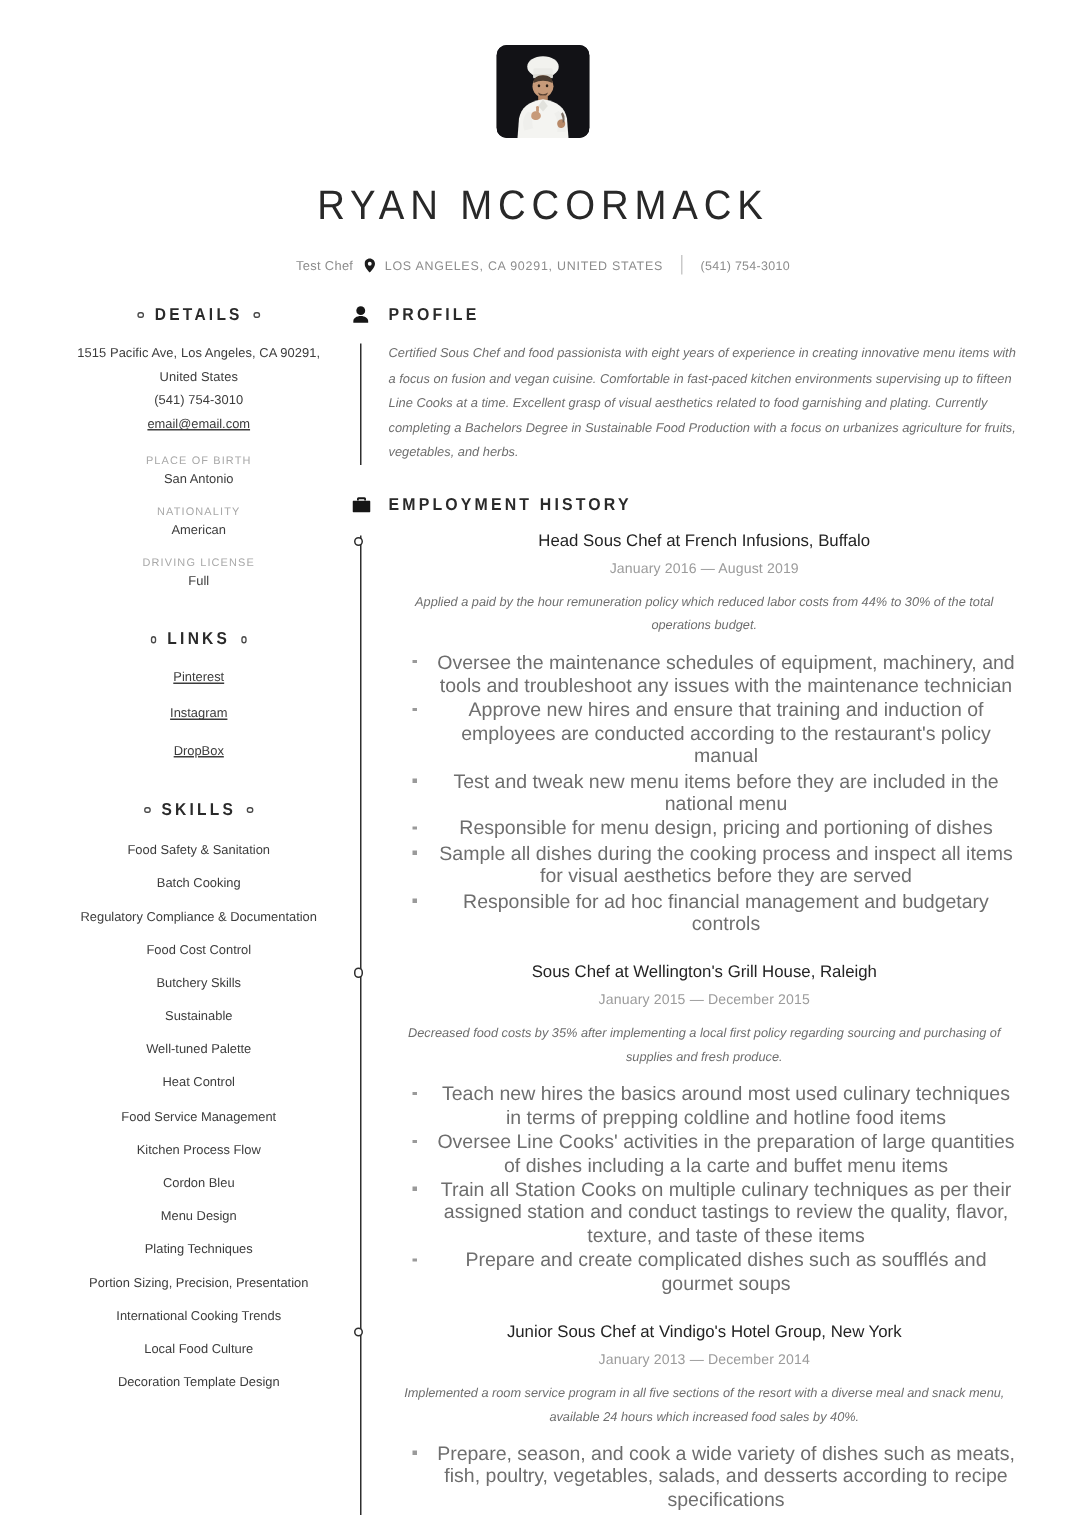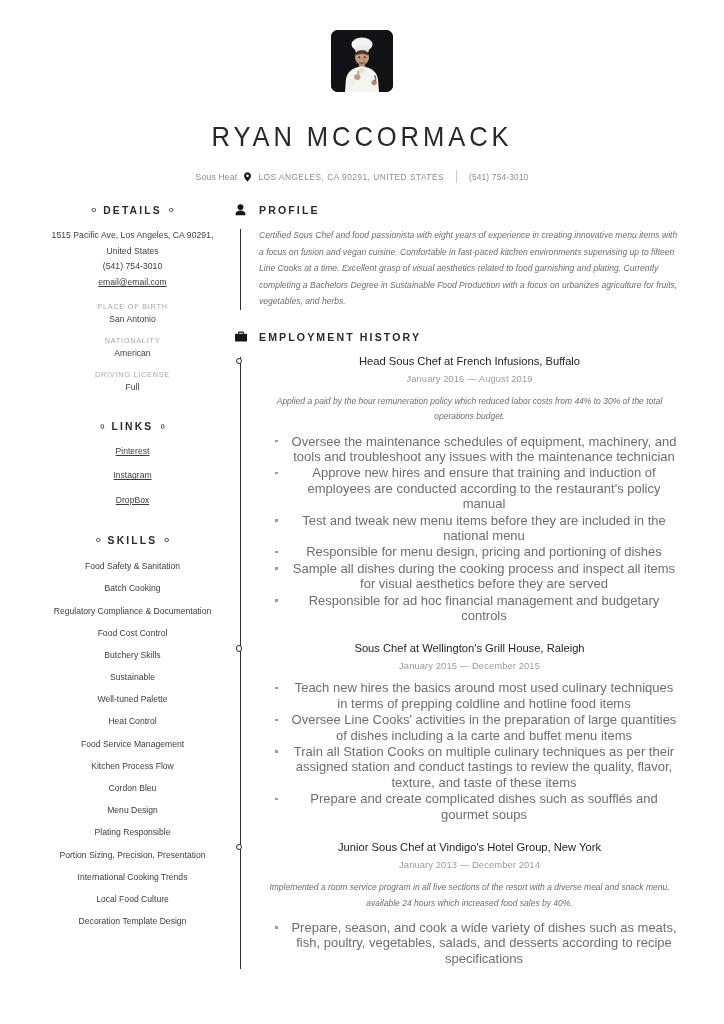--- a/index.html
+++ b/index.html
@@ -313,21 +313,21 @@
         <path d="M41.5 44 C 45 47 46.5 52 46 58 L 40.5 58 C 41.2 52.5 40.4 48.2 38.4 45.6 Z" fill="#efefec"></path>
         <path d="M43.4 49.5 q2.4 0.6 2.4 3 q0 2.4 -2.4 2.8 q-2.2 0.3 -2.8 -1.9 q-0.6 -2.4 1.4 -3.5 z" fill="#b88968"></path>
 
         <path d="M44.2 44.8 q1.6 2.4 1.2 5.2 q-0.2 1.4 -1.2 2.2 q0.2 -3.6 -1.2 -6.4 z" fill="#6b5a4e" opacity="0.85"></path>
       </svg>
     </div>
 
     <div class="full-name">RYAN MCCORMACK</div>
 
     <div class="contact-line">
-      <span class="contact-job">Sous Heat</span>
+      <span class="contact-job">Test Chef</span>
       <span class="pin-icon">
         <svg viewBox="0 0 12 16" xmlns="http://www.w3.org/2000/svg">
           <path d="M6 0C2.7 0 0 2.7 0 6c0 4.5 6 10 6 10s6-5.5 6-10c0-3.3-2.7-6-6-6zm0 8.2A2.2 2.2 0 1 1 6 3.8a2.2 2.2 0 0 1 0 4.4z"></path>
         </svg>
       </span>
       <span class="contact-loc">LOS ANGELES, CA 90291, UNITED STATES</span>
       <span class="contact-sep"></span>
       <span class="contact-phone">(541) 754-3010</span>
     </div>
   </div>
@@ -385,21 +385,21 @@
           <div class="skill-item">Regulatory Compliance &amp; Documentation</div>
           <div class="skill-item">Food Cost Control</div>
           <div class="skill-item">Butchery Skills</div>
           <div class="skill-item">Sustainable</div>
           <div class="skill-item">Well-tuned Palette</div>
           <div class="skill-item">Heat Control</div>
           <div class="skill-item">Food Service Management</div>
           <div class="skill-item">Kitchen Process Flow</div>
           <div class="skill-item">Cordon Bleu</div>
           <div class="skill-item">Menu Design</div>
-          <div class="skill-item">Plating Responsible</div>
+          <div class="skill-item">Plating Techniques</div>
           <div class="skill-item">Portion Sizing, Precision, Presentation</div>
           <div class="skill-item">International Cooking Trends</div>
           <div class="skill-item">Local Food Culture</div>
           <div class="skill-item">Decoration Template Design</div>
         </div>
       </div>
 
     </div>
 
     <div class="col-right">
@@ -452,20 +452,21 @@
             </ul>
           </div>
 
           <div class="job">
             <span class="job-dot"></span>
             <div class="job-title">
               <span>Sous Chef at</span>
               <span class="company">Wellington's Grill House, Raleigh</span>
             </div>
             <div class="job-dates">January 2015 — December 2015</div>
+            <div class="job-summary">Decreased food costs by 35% after implementing a local first policy regarding sourcing and purchasing of supplies and fresh produce.</div>
             <ul class="job-bullets">
               <li>Teach new hires the basics around most used culinary techniques in terms of prepping coldline and hotline food items</li>
               <li>Oversee Line Cooks' activities in the preparation of large quantities of dishes including a la carte and buffet menu items</li>
               <li>Train all Station Cooks on multiple culinary techniques as per their assigned station and conduct tastings to review the quality, flavor, texture, and taste of these items</li>
               <li>Prepare and create complicated dishes such as soufflés and gourmet soups</li>
             </ul>
           </div>
 
           <div class="job">
             <span class="job-dot"></span>

